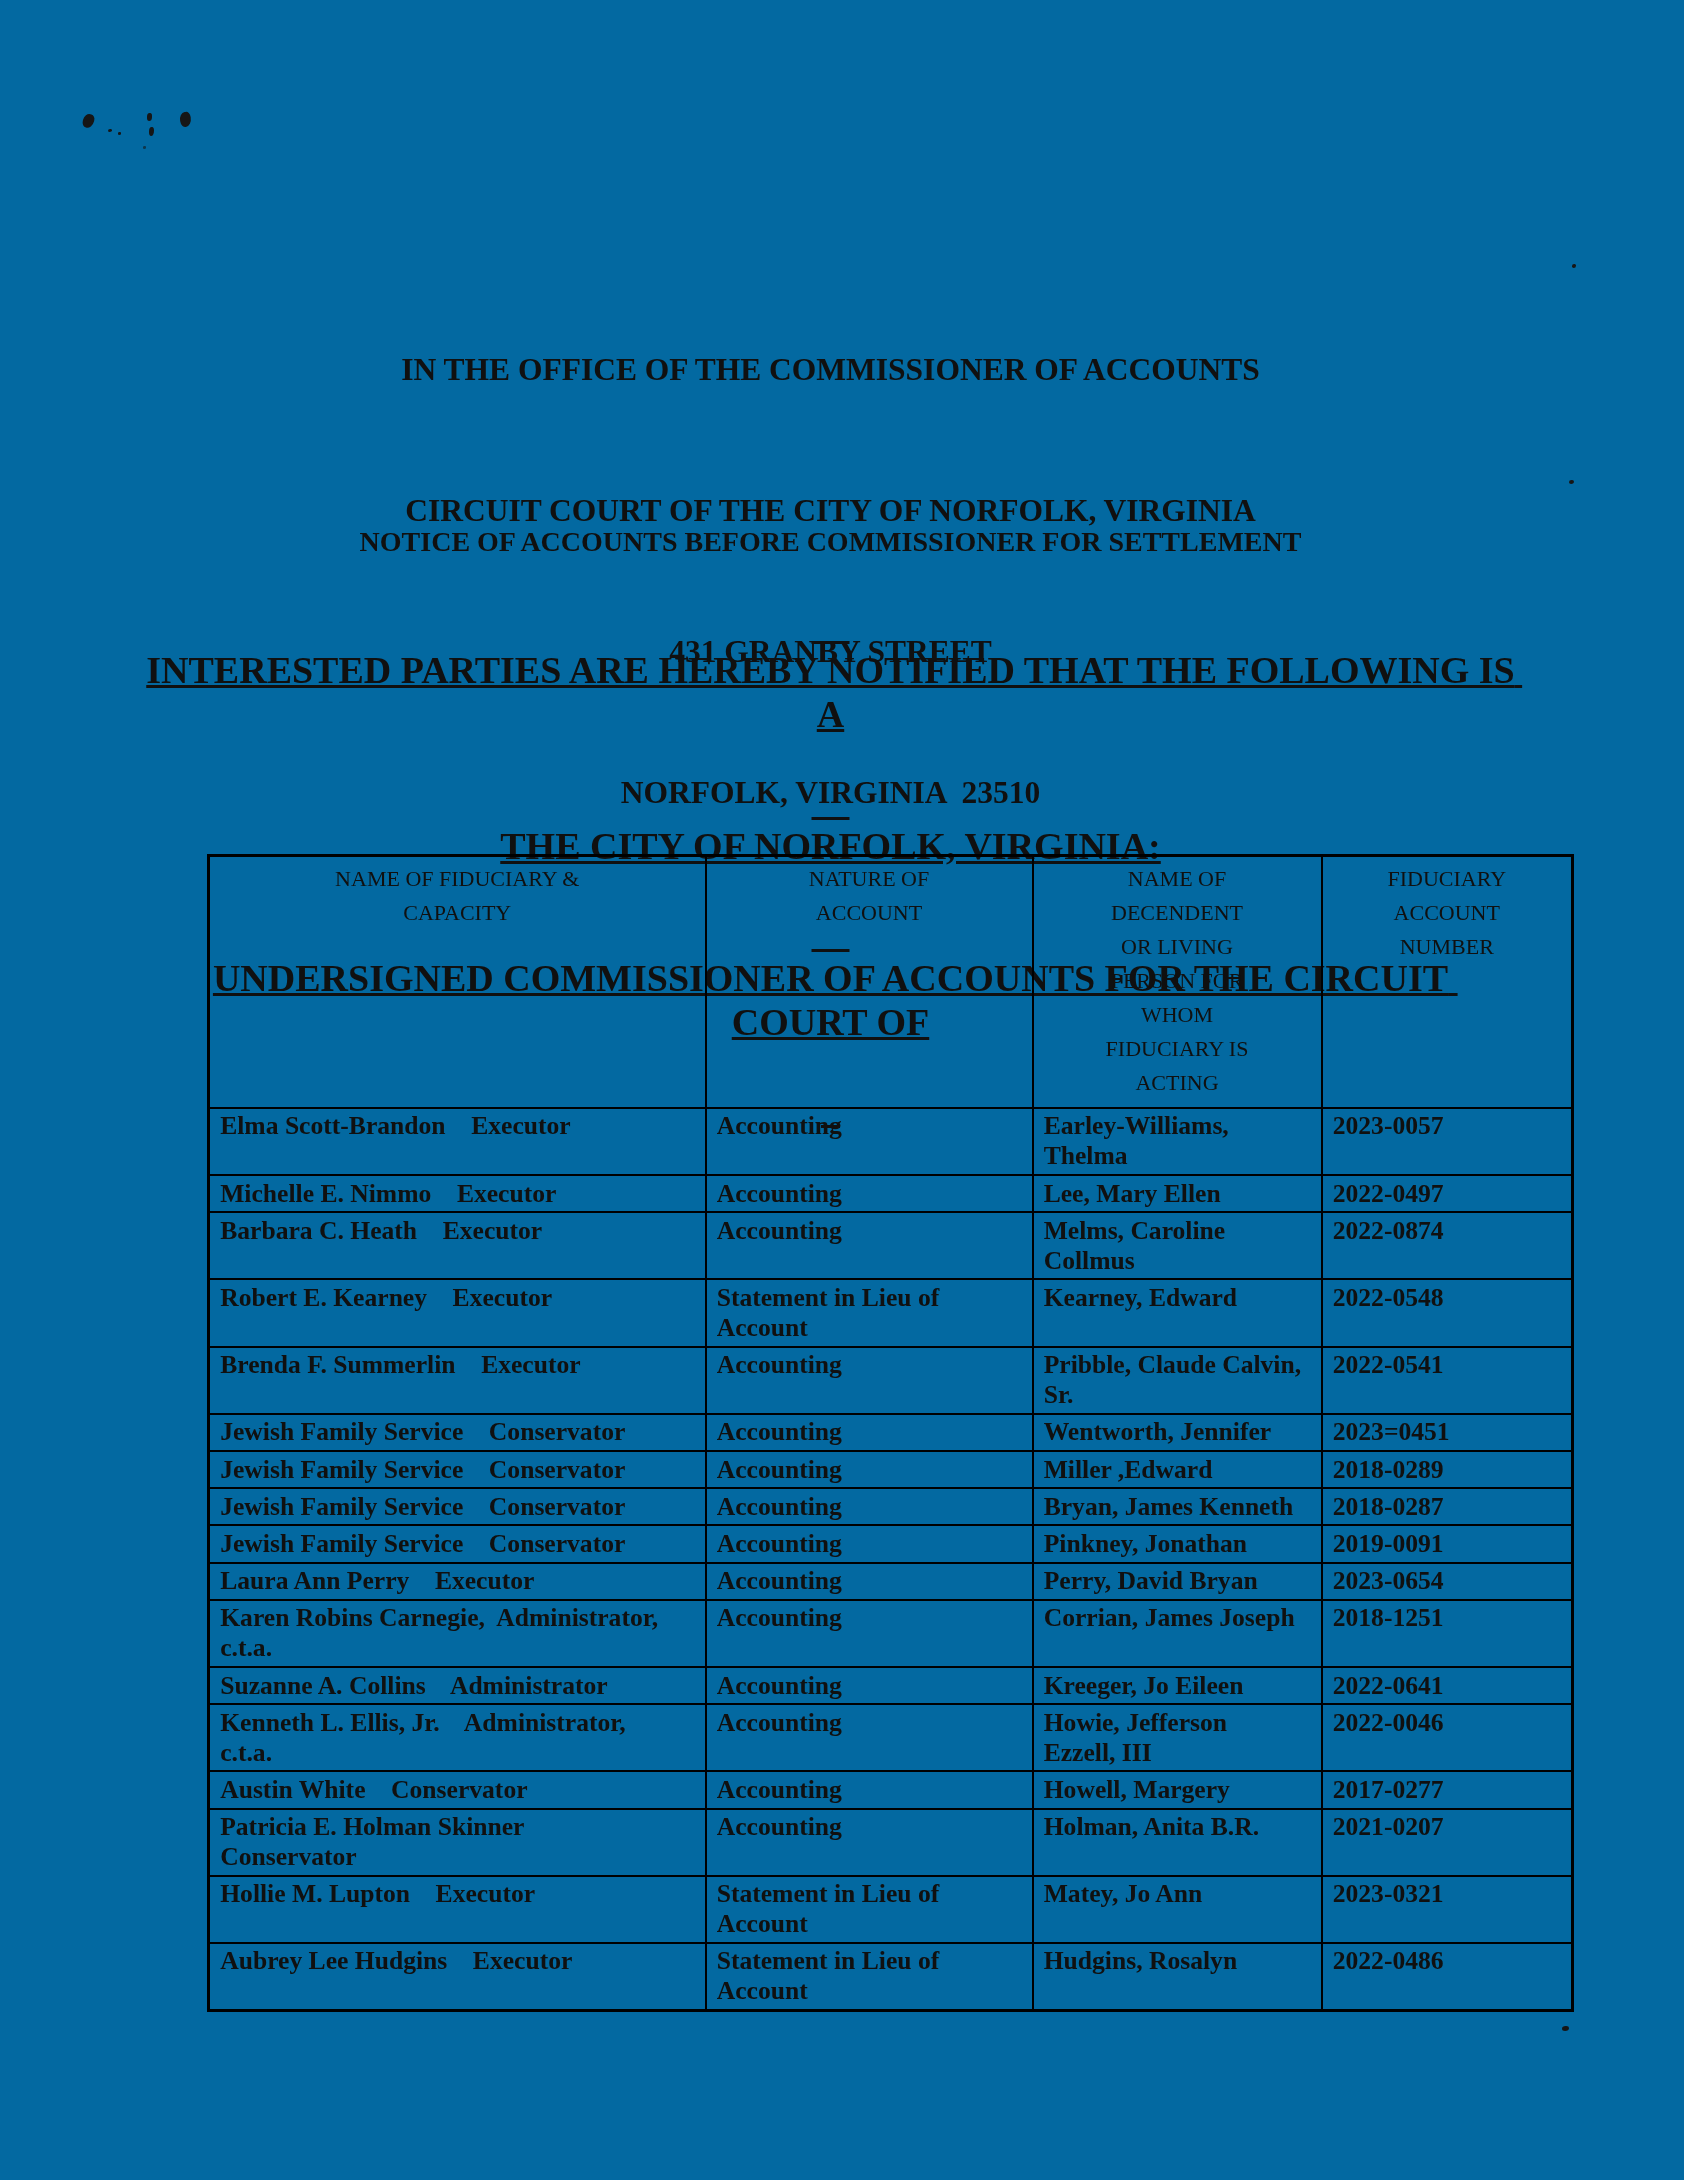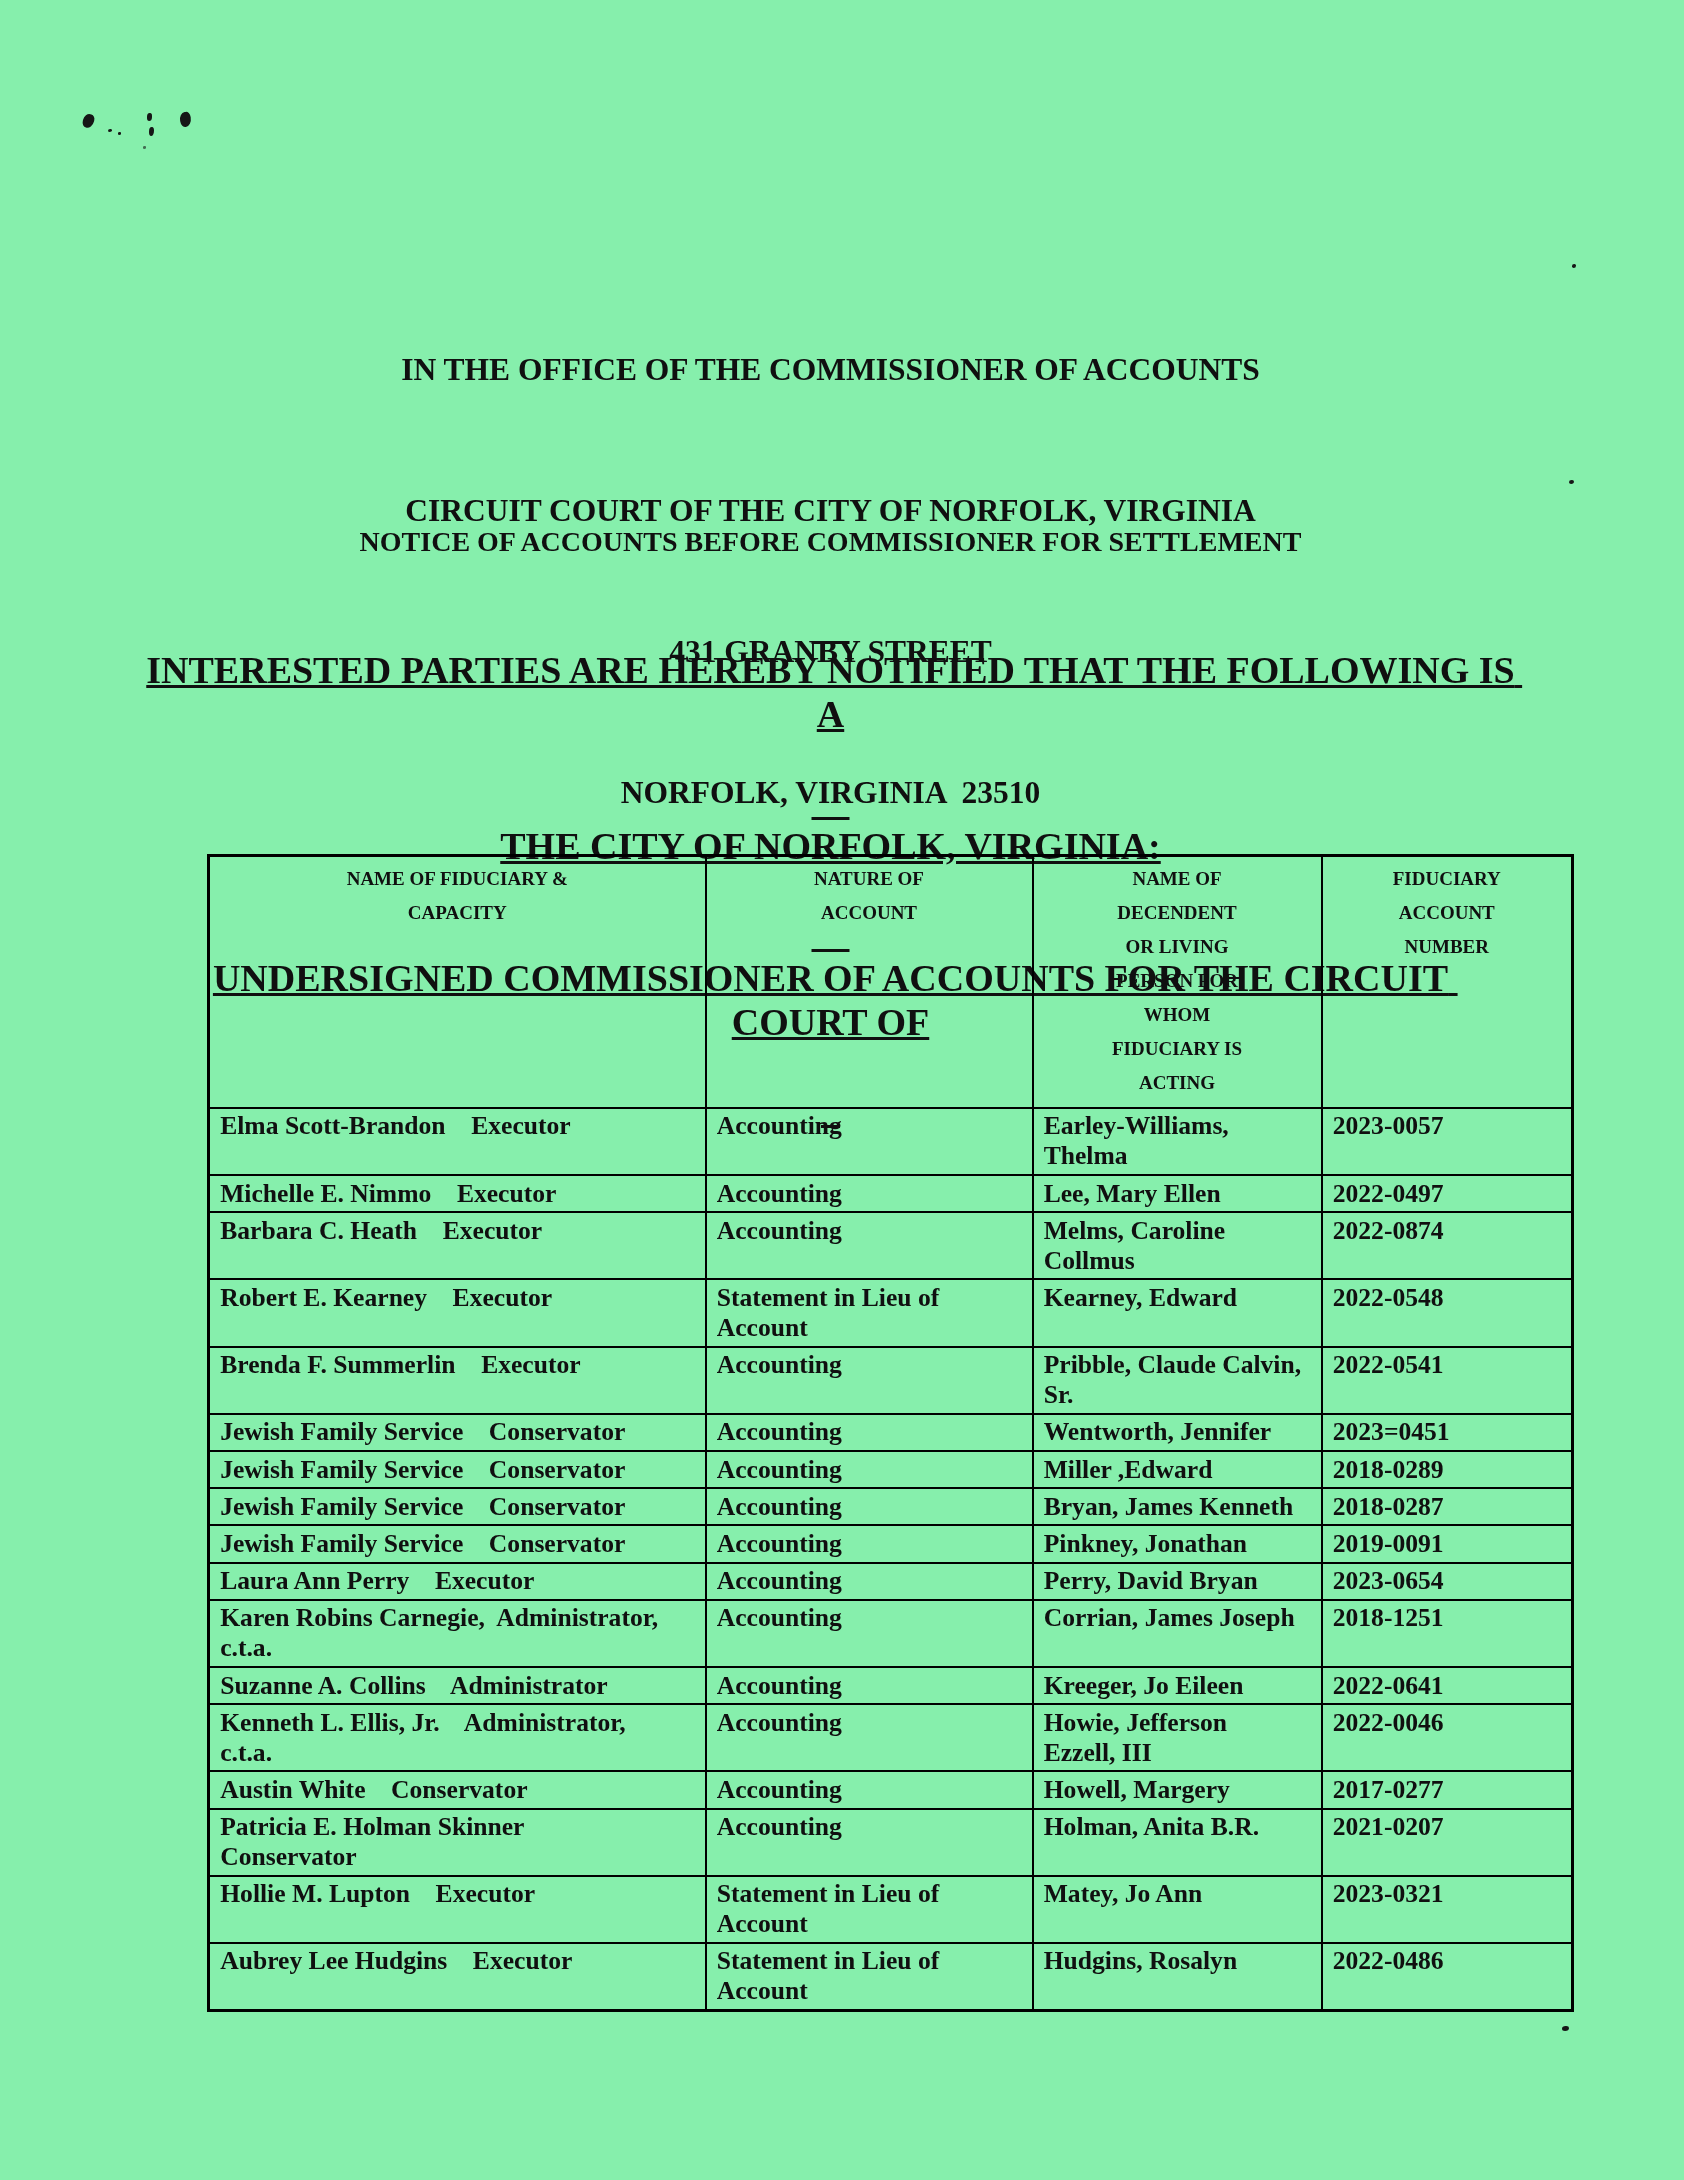--- a/index.html
+++ b/index.html
@@ -1,20 +1,20 @@
 <!DOCTYPE html>
 <html style="font-size:13.6px"><head>
 <meta charset="utf-8">
 <style>
   html, body { margin: 0; padding: 0; background: #ffffff; }
   .page {
     position: relative;
     width: 1685px;
     height: 2181px;
-    background: #86efac;
+    background: #0369a1;
     font-family: "Liberation Serif", "DejaVu Serif", serif;
     font-weight: bold;
     color: #101010;
     overflow: hidden;
   }
   .centerband {
     position: absolute;
     left: 145px;
     width: 1371px;
     text-align: center;
@@ -35,25 +35,25 @@
     table-layout: fixed;
     border: 3.4px solid #000;
   }
   .accounts th, .accounts td {
     border: 2.6px solid #000;
     vertical-align: top;
     white-space: pre-wrap;
     overflow: hidden;
   }
   .accounts th {
-    font-size: 19px;
+    font-size: 22px;
     line-height: 34px;
     text-align: center;
     padding: 5.1px 3.4px 6.8px;
-    font-weight: bold;
+    font-weight: normal;
   }
   .accounts td {
     font-size: 25.6px;
     line-height: 30px;
     padding: 2.6px 5.1px 2.6px 10.2px;
     font-weight: bold;
   }
 
   
   .blob {

